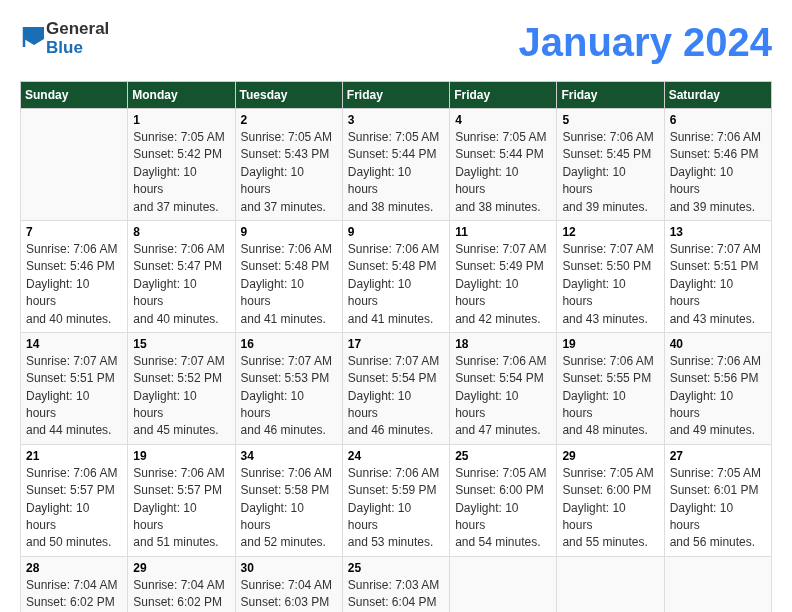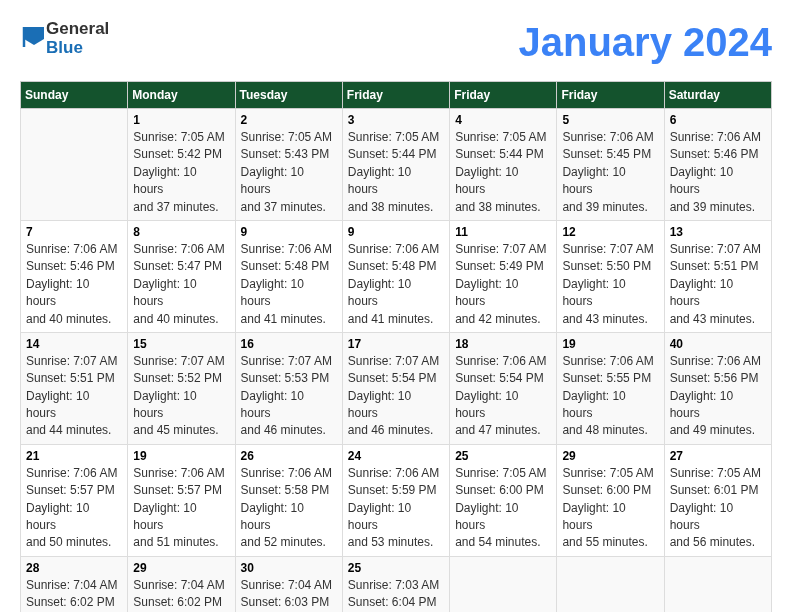--- a/index.html
+++ b/index.html
@@ -204,21 +204,21 @@
       <tr>
         <td>
           <div class="day-number">21</div>
           <div class="day-info">Sunrise: 7:06 AM<br>Sunset: 5:57 PM<br>Daylight: 10 hours<br> and 50 minutes.</div>
         </td>
         <td>
           <div class="day-number">19</div>
           <div class="day-info">Sunrise: 7:06 AM<br>Sunset: 5:57 PM<br>Daylight: 10 hours<br> and 51 minutes.</div>
         </td>
         <td>
-          <div class="day-number">26</div>
+          <div class="day-number">34</div>
           <div class="day-info">Sunrise: 7:06 AM<br>Sunset: 5:58 PM<br>Daylight: 10 hours<br> and 52 minutes.</div>
         </td>
         <td>
           <div class="day-number">24</div>
           <div class="day-info">Sunrise: 7:06 AM<br>Sunset: 5:59 PM<br>Daylight: 10 hours<br> and 53 minutes.</div>
         </td>
         <td>
           <div class="day-number">25</div>
           <div class="day-info">Sunrise: 7:05 AM<br>Sunset: 6:00 PM<br>Daylight: 10 hours<br> and 54 minutes.</div>
         </td>

